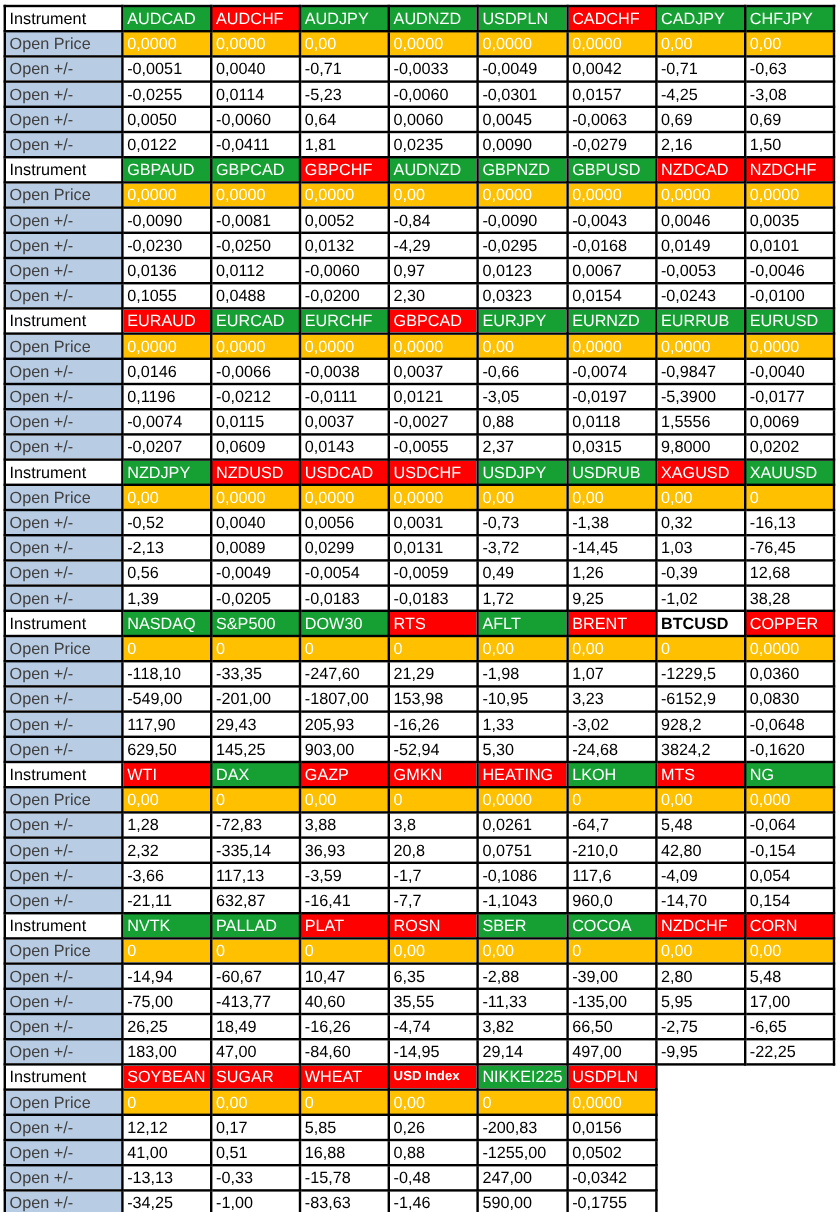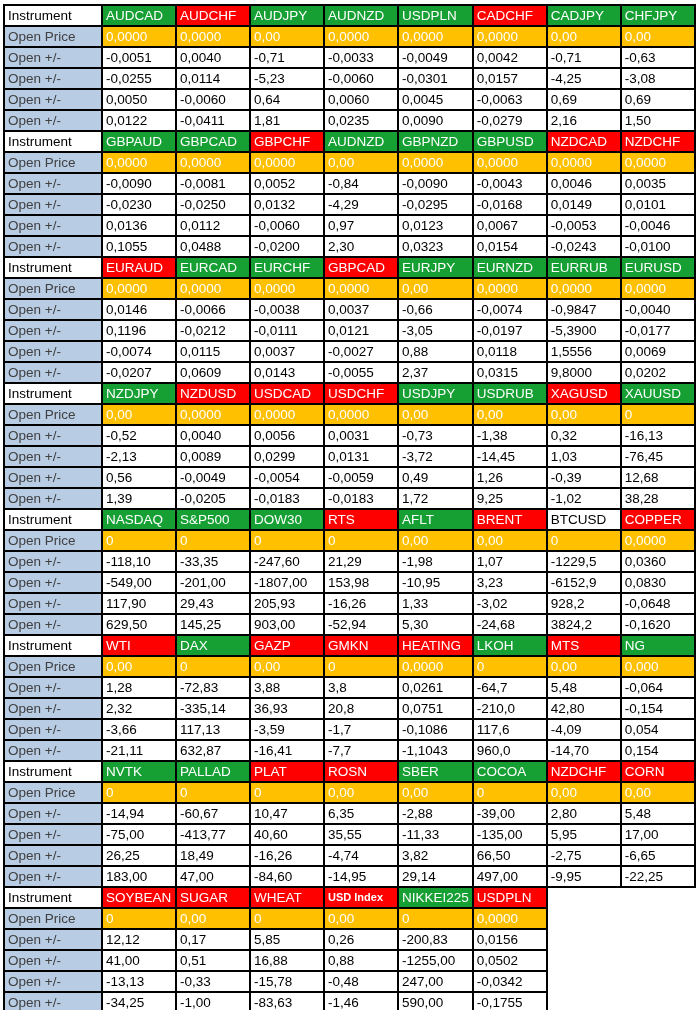--- a/index.html
+++ b/index.html
@@ -18,21 +18,21 @@
     font-size:13.5px;
     line-height:17px;
     white-space:nowrap;
     overflow:hidden;
     vertical-align:middle;
     background:#ffffff;
     color:#000000;
   }
   td.inst-green { background:var(--green); color:#ffffff; }
   td.inst-red   { background:var(--red);   color:#ffffff; }
-  td.inst-white { background:#ffffff; color:#000000; }
+  td.inst-white { background:#ffffff; color:#000000;font-weight:bold; }
   td.price      { background:var(--orange); color:#ffffff; }
   td.lbl-blue   { background:var(--lblue); color:#404040; }
   td.small      { font-size:11px;font-weight:bold; }
   td.empty      { border:none; background:#ffffff; }
 </style>
 </head>
 <body>
 
 <div class="sheet">
   <table id="grid">

